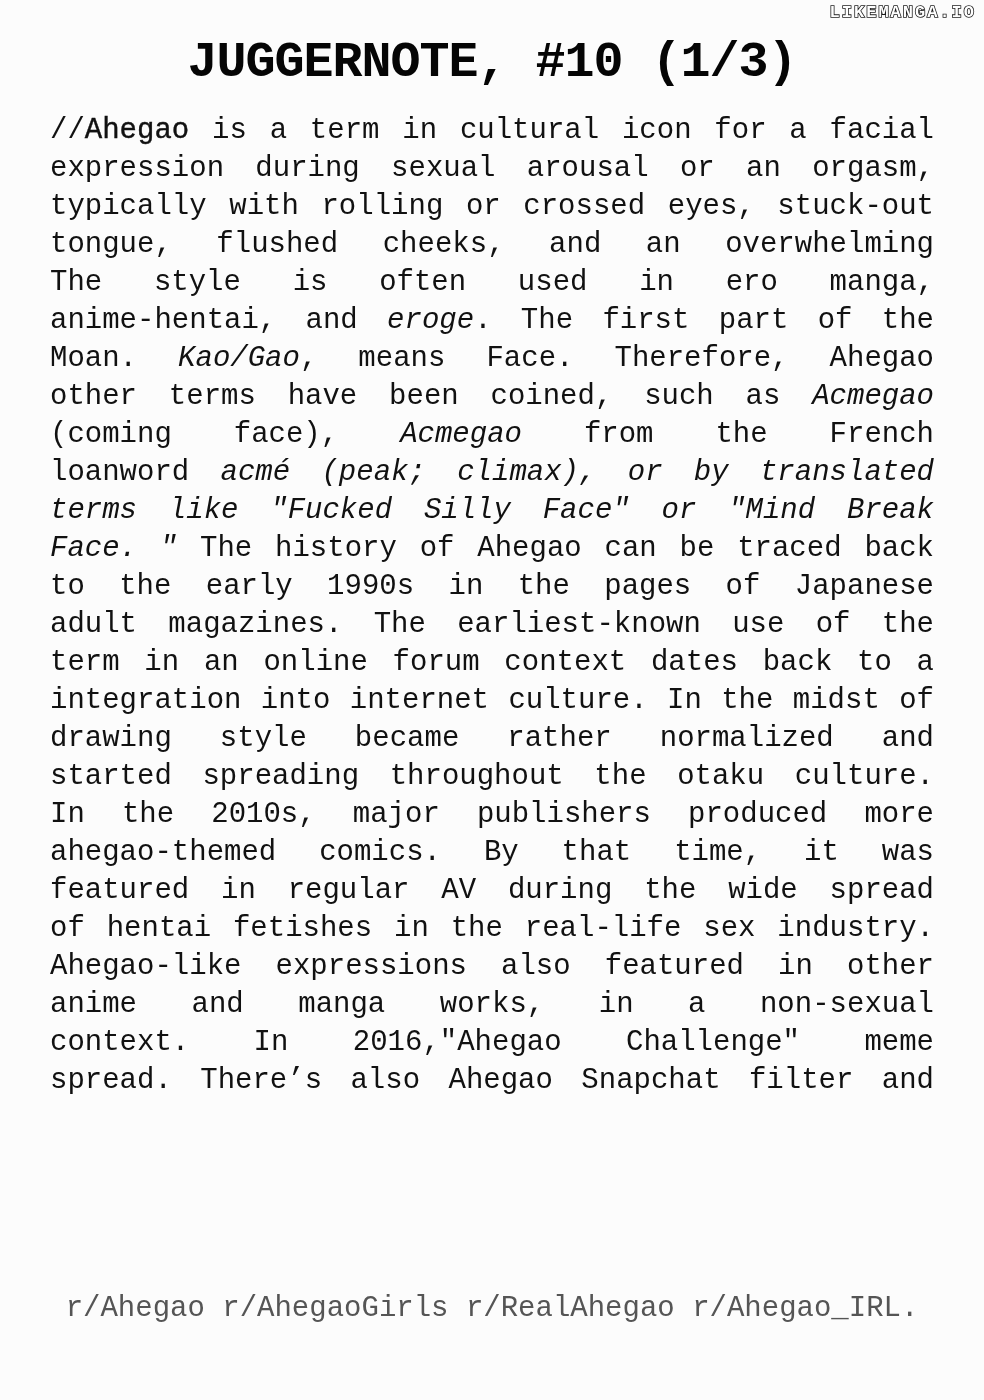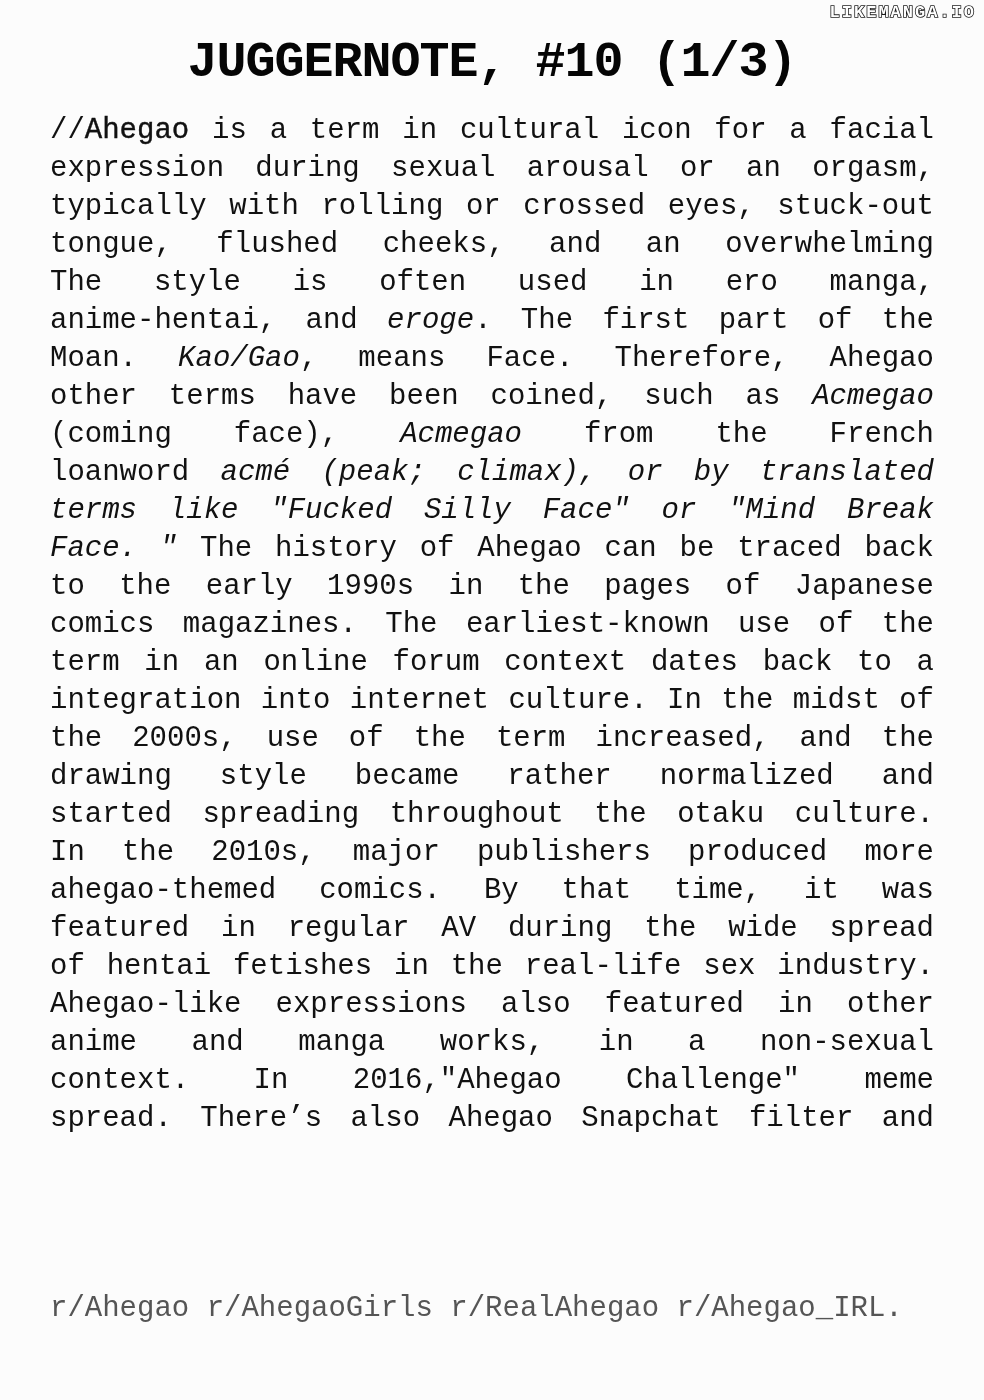--- a/index.html
+++ b/index.html
@@ -65,20 +65,21 @@
     position: absolute;
     top: 1290px;
     left: 50px;
     width: 884px;
     height: 38px;
     line-height: 38px;
     font-size: 29px;
     color: #555555;
     font-weight: normal;
     white-space: nowrap;
+    text-align: center;
   }
 </style>
 </head>
 <body>
 
 <div class="page">
 
   <div class="watermark">LIKEMANGA.IO</div>
 
   <h1 class="title">JUGGERNOTE, #10 (1/3)</h1>
@@ -90,24 +91,23 @@
       <div class="line"><span class="n">tongue, flushed cheeks, and an overwhelming</span></div>
       <div class="line"><span class="n">The style is often used in ero manga,</span></div>
       <div class="line"><span class="n">anime-hentai, and </span><span class="i">eroge</span><span class="n">. The first part of the</span></div>
       <div class="line"><span class="n">Moan. </span><span class="i">Kao/Gao</span><span class="n">, means Face. Therefore, Ahegao</span></div>
       <div class="line"><span class="n">other terms have been coined, such as </span><span class="i">Acmegao</span></div>
       <div class="line"><span class="n">(coming face), </span><span class="i">Acmegao</span><span class="n"> from the French</span></div>
       <div class="line"><span class="n">loanword </span><span class="i">acmé (peak; climax), or by translated</span></div>
       <div class="line"><span class="i">terms like "Fucked Silly Face" or "Mind Break</span></div>
       <div class="line"><span class="i">Face. "</span><span class="n"> The history of Ahegao can be traced back</span></div>
       <div class="line"><span class="n">to the early 1990s in the pages of Japanese</span></div>
-      <div class="line"><span class="n">comics magazines. The earliest-known use of the</span></div>
+      <div class="line"><span class="n">adult magazines. The earliest-known use of the</span></div>
       <div class="line"><span class="n">term in an online forum context dates back to a</span></div>
       <div class="line"><span class="n">integration into internet culture. In the midst of</span></div>
-      <div class="line"><span class="n">the 2000s, use of the term increased, and the</span></div>
       <div class="line"><span class="n">drawing style became rather normalized and</span></div>
       <div class="line"><span class="n">started spreading throughout the otaku culture.</span></div>
       <div class="line"><span class="n">In the 2010s, major publishers produced more</span></div>
       <div class="line"><span class="n">ahegao-themed comics. By that time, it was</span></div>
       <div class="line"><span class="n">featured in regular AV during the wide spread</span></div>
       <div class="line"><span class="n">of hentai fetishes in the real-life sex industry.</span></div>
       <div class="line"><span class="n">Ahegao-like expressions also featured in other</span></div>
       <div class="line"><span class="n">anime and manga works, in a non-sexual</span></div>
       <div class="line"><span class="n">context. In 2016,"Ahegao Challenge" meme</span></div>
       <div class="line"><span class="n">spread. There’s also Ahegao Snapchat filter and</span></div>

